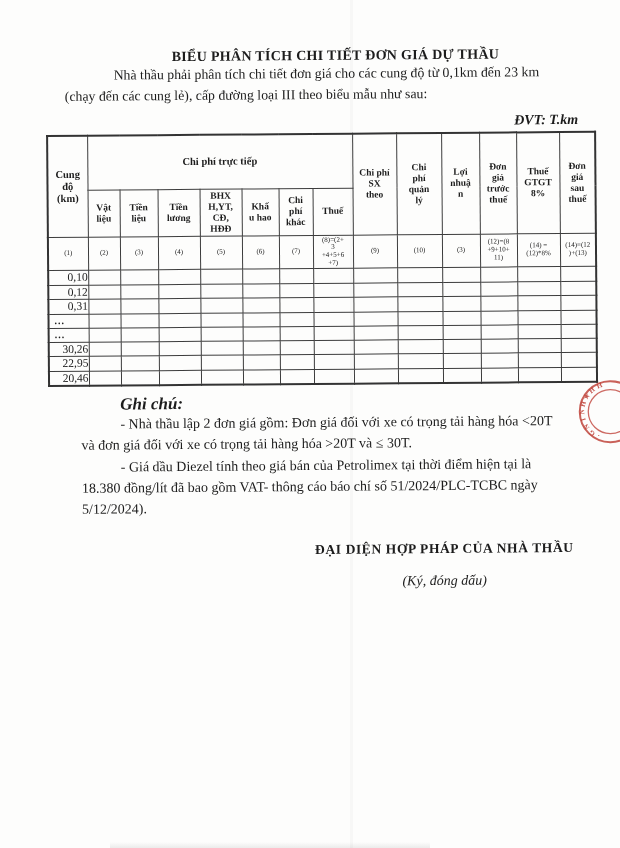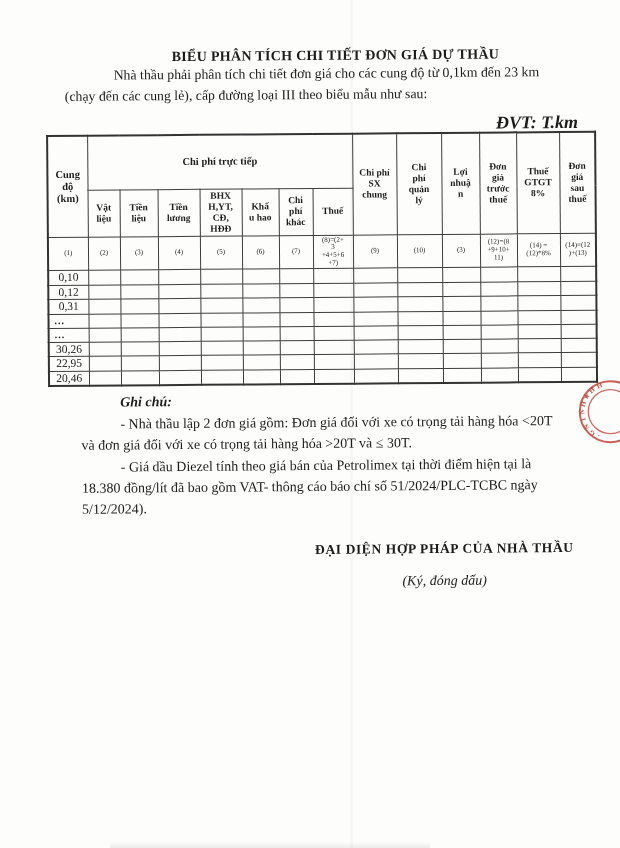--- a/index.html
+++ b/index.html
@@ -12,36 +12,36 @@
   
   .crease{position:absolute;left:350px;top:0;width:3px;height:848px;background:rgba(110,110,110,0.04);}
   .bottom-smudge{position:absolute;left:110px;bottom:0;width:320px;height:6px;
     background:linear-gradient(to top,rgba(80,80,80,0.10),rgba(80,80,80,0));}
   
   .doc-title{top:48px;left:0;width:620px;padding-left:54px;box-sizing:border-box;text-align:center;
     font-weight:bold;font-size:14px;letter-spacing:0.3px;white-space:nowrap;}
   .intro-line{font-size:13.8px;white-space:nowrap;}
   .intro-1{top:66px;left:115px;}
   .intro-2{top:87px;left:66px;}
-  .dvt{top:114px;right:41px;font-weight:bold;font-style:italic;font-size:18px;white-space:nowrap;font-family:Liberation Serif, serif;}
+  .dvt{top:114px;right:41px;font-weight:bold;font-style:italic;font-size:14px;white-space:nowrap;font-family:Liberation Serif, serif;}
   
   .tblwrap{top:133px;left:47px;}
   table{border-collapse:collapse;table-layout:fixed;width:548px;border:2px solid #333;}
   th,td{border:1px solid #3d3d3d;padding:1px 0;overflow:hidden;}
   th.hd{font-weight:bold;font-size:9.5px;line-height:1.16;text-align:center;vertical-align:middle;white-space:pre-line;}
   th.big{font-size:10.5px;}
   tr.h1{height:54px;}
   tr.h2{height:47px;}
   tr.numrow td{height:30px;font-size:7px;line-height:1.1;text-align:center;vertical-align:middle;white-space:pre-line;}
   tbody.data tr{height:14px;}
   tbody.data td{font-size:11.5px;line-height:1;vertical-align:middle;}
-  td.dist{text-align:center;}
+  td.dist{text-align:right;}
   td.dist.dots{text-align:left;padding-left:5px;letter-spacing:1px;font-weight:bold;font-size:10px;}
   
-  .notes-label{top:393px;left:119px;font-weight:bold;font-style:italic;font-size:14px;white-space:nowrap;}
+  .notes-label{top:393px;left:119px;font-weight:bold;font-style:italic;font-size:17px;white-space:nowrap;}
   .note-line{font-size:14px;line-height:21.3px;white-space:nowrap;}
   .notes-block{top:412px;left:80px;}
   .note-indent{margin-left:39px;}
   
   .sig{left:303px;width:278px;text-align:center;white-space:nowrap;}
   .sig-title{top:542px;font-weight:bold;font-size:13.5px;letter-spacing:0.6px;}
   .sig-sub{top:574px;font-style:italic;font-size:14px;}
   
   .stamp{top:376px;left:572px;width:48px;height:78px;}
 </style>
@@ -78,21 +78,21 @@
             <col style="width:36px">
         </colgroup>
         <thead>
           <tr class="h1">
             <th class="hd big" rowspan="2">Cung
 độ
 (km)</th>
             <th class="hd big" colspan="7">Chi phí trực tiếp</th>
             <th class="hd" rowspan="2">Chi phí
 SX
-chung</th>
+theo</th>
             <th class="hd" rowspan="2">Chi
 phí
 quản
 lý</th>
             <th class="hd" rowspan="2">Lợi
 nhuậ
 n</th>
             <th class="hd" rowspan="2">Đơn
 giá
 trước

